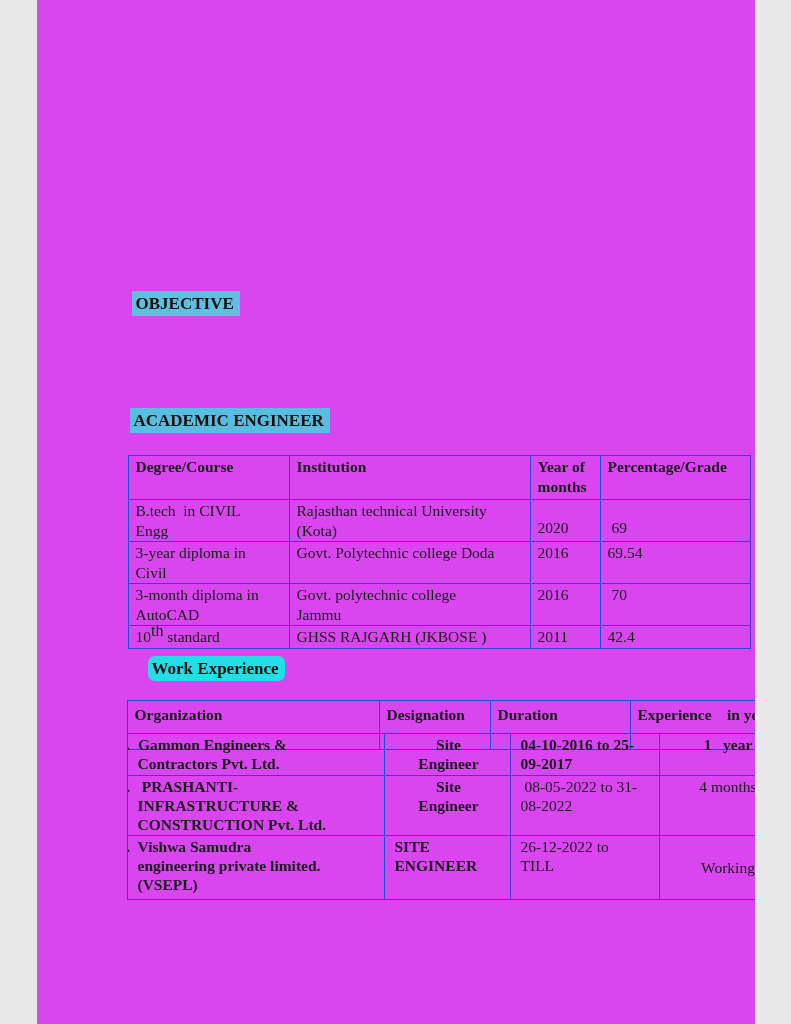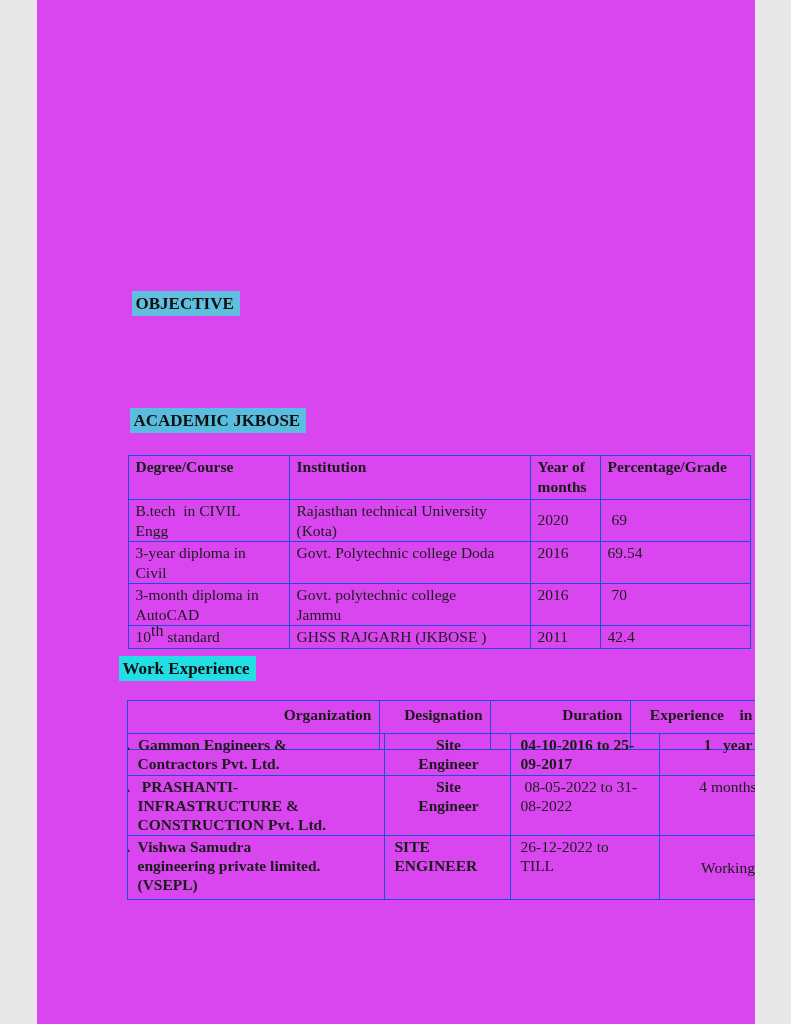--- a/index.html
+++ b/index.html
@@ -18,40 +18,40 @@
   }
   table{border-collapse:collapse;table-layout:fixed;position:absolute;}
   td{
     border:1px solid #1d4ed8;vertical-align:top;padding:1px 7px;
     font-size:15.5px;line-height:19.5px;white-space:pre-wrap;
     overflow:hidden;color:#1a1a1a;
   }
   .acad-table{left:91px;top:455px;width:622px;}
   .acad-table td{line-height:19.5px;}
   .work-head-table{left:90px;top:700px;width:672px;}
-  .work-head-table td{padding-top:4px;padding-bottom:24px;text-align:right;}
+  .work-head-table td{padding-top:4px;padding-bottom:24px;}
   .work-body-table{left:90px;top:733px;width:667px;}
   .work-body-table td{line-height:19px;padding-left:10px;}
   .b{font-weight:bold;}
   .ctr{text-align:center;}
-  .vb{vertical-align:bottom;padding-bottom:12px;}
+  .vb{vertical-align:bottom;padding-bottom:4px;}
   .mid{vertical-align:middle;}
   .org-hang{padding-left:57px;text-indent:-19px;}
   .org-flat{padding-left:28px;text-indent:10px;}
   sup{font-size:16px;line-height:0;}
 </style>
 </head>
 <body>
 
 <div class="page">
 
   <span class="hl" style="left: 95px; top: 291px; background: rgb(97, 190, 223);" id="hl-objective">OBJECTIVE</span>
 
 
-  <span class="hl" style="left: 93px; top: 408px; background: rgb(88, 189, 223);" id="hl-academic">ACADEMIC JKBOSE</span>
+  <span class="hl" style="left: 93px; top: 408px; background: rgb(88, 189, 223);" id="hl-academic">ACADEMIC ENGINEER</span>
 
   <table class="acad-table">
     <colgroup>
       <col style="width:161px">
         <col style="width:241px">
       <col style="width:70px">
         <col style="width:150px">
     </colgroup>
     <tbody>
         <tr style="height:44px">
@@ -86,21 +86,21 @@
     </tr>
     <tr style="height:23px">
       <td><span>10</span><sup>th</sup><span> standard</span></td>
       <td>GHSS RAJGARH (JKBOSE )</td>
       <td>2011</td>
       <td>42.4</td>
     </tr>
   </tbody>
     </table>
 
-  <span class="hl" style="left: 82px; top: 656px; background: rgb(34, 223, 230);" id="hl-work">Work Experience</span>
+  <span class="hl" style="left: 111px; top: 656px; background: rgb(34, 223, 230); border-radius: 7px;" id="hl-work">Work Experience</span>
 
   <table class="work-head-table">
     <colgroup>
       <col style="width:252px">
         <col style="width:111px">
       <col style="width:140px">
         <col style="width:169px">
     </colgroup>
     <tbody>
         <tr style="height:33px">

